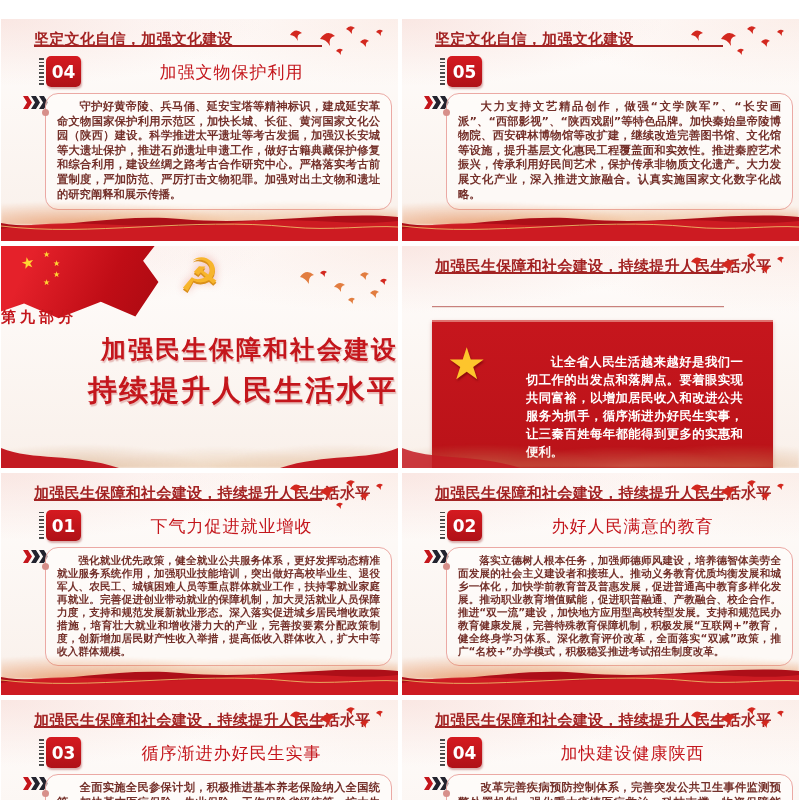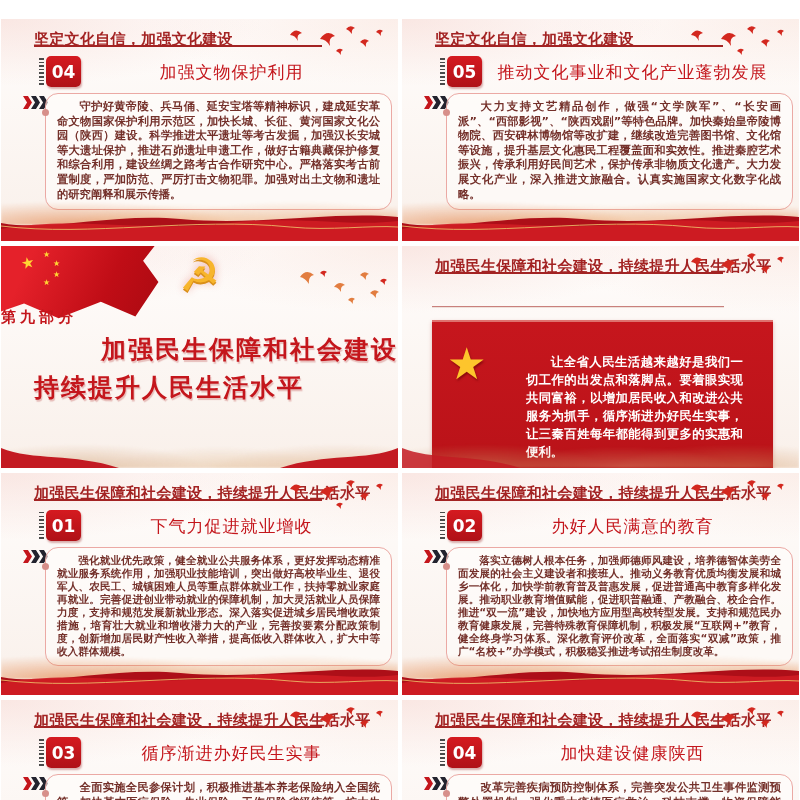--- a/index.html
+++ b/index.html
@@ -33,21 +33,21 @@
   .flag{position:absolute;left:0;top:0;width:192px;height:82px;background:linear-gradient(115deg,#e5212a 15%,#c00d16 55%,#a50910 92%);clip-path:polygon(0 0,80% 0,74% 18%,82% 44%,70% 86%,52% 68%,30% 88%,12% 70%,0 80%);filter:drop-shadow(1px 2px 2px rgba(130,20,20,.35));}
   .fstar{position:absolute;color:#ffd634;}
   .fs1{left:20px;top:8px;font-size:15px;transform:rotate(-12deg);}
   .fs2{left:42px;top:4px;font-size:8px;}
   .fs3{left:52px;top:13px;font-size:8px;}
   .fs4{left:52px;top:24px;font-size:8px;}
   .fs5{left:42px;top:32px;font-size:8px;}
   .emblem{position:absolute;left:0;right:0;top:2px;text-align:center;font-size:46px;line-height:54px;color:#f7b52c;text-shadow:0 2px 0 #d98f1a,0 0 8px rgba(205,40,25,.4);}
   .part-label{position:absolute;left:0;right:4px;top:62px;text-align:left;font-size:15px;font-weight:bold;color:#c4161c;letter-spacing:4px;}
   .part-t1{position:absolute;left:0;right:0;top:87px;text-align:right;font-size:25px;font-weight:bold;color:#c4161c;letter-spacing:2px;text-shadow:1px 2px 1px rgba(170,25,25,.25);}
-  .part-t2{position:absolute;left:0;right:0;top:125px;text-align:left;font-size:25px;font-weight:bold;color:#c4161c;letter-spacing:2px;text-shadow:1px 2px 1px rgba(170,25,25,.25);padding-left:33px;}
+  .part-t2{position:absolute;left:0;right:0;top:125px;text-align:right;font-size:29px;font-weight:bold;color:#c4161c;letter-spacing:2px;text-shadow:1px 2px 1px rgba(170,25,25,.25);padding-left:33px;}
   .soft-mountains{position:absolute;left:0;right:0;bottom:0;height:34px;filter:blur(1px);background:
     radial-gradient(45% 100% at 20% 100%,rgba(205,150,100,.5),transparent 70%),
     radial-gradient(40% 90% at 55% 100%,rgba(220,175,125,.4),transparent 70%),
     radial-gradient(45% 100% at 85% 100%,rgba(210,150,95,.45),transparent 70%);}
   .corner{position:absolute;bottom:0;width:118px;height:24px;}
   .corner.rt{right:0;transform:scaleX(-1);}
   .corner.lt{left:0;}
   
   .divider{position:absolute;left:30px;top:60px;width:292px;height:1px;background:#c9807c;box-shadow:0 1px 0 #eee0da;}
   .qbox{position:absolute;left:30px;width:341px;top:74px;min-height:133px;background:linear-gradient(#c6161d,#b81218);border-top:2px solid #de716e;padding:15px 14px 12px 78px;box-sizing:border-box;box-shadow:0 2px 4px rgba(160,30,30,.3);}
@@ -101,21 +101,20 @@
           <path d="M36 16 q7 -10 15 -3 q-7 1 -5 10 q-4 -7 -10 -7z"></path>
           <path d="M62 6 q4 -5 9 -1 q-4 1 -3 6 q-3 -4 -6 -5z"></path>
           <path d="M76 19 q4 -5 9 -1 q-4 1 -3 6 q-3 -4 -6 -5z"></path>
           <path d="M92 9 q3 -4 7 -1 q-3 1 -2 5 q-2 -3 -5 -4z"></path>
           <path d="M52 28 q3 -4 7 -1 q-3 1 -2 5 q-2 -3 -5 -4z"></path>
         </g>
       </svg>
     <div class="badge">
         <span>05</span>
       </div>
-    <div class="title">推动文化事业和文化产业蓬勃发展</div>
     <div class="chev">
         <i class="c1"></i>
         <i></i>
         <i></i>
       </div>
     <div class="bodybox">
         <p class="bodytext">大力支持文艺精品创作，做强“文学陕军”、“长安画派”、“西部影视”、“陕西戏剧”等特色品牌。加快秦始皇帝陵博物院、西安碑林博物馆等改扩建，继续改造完善图书馆、文化馆等设施，提升基层文化惠民工程覆盖面和实效性。推进秦腔艺术振兴，传承利用好民间艺术，保护传承非物质文化遗产。大力发展文化产业，深入推进文旅融合。认真实施国家文化数字化战略。</p>
       </div>
     <div class="mountains"></div>
     <svg class="band" viewBox="0 0 398 33" preserveAspectRatio="none">

